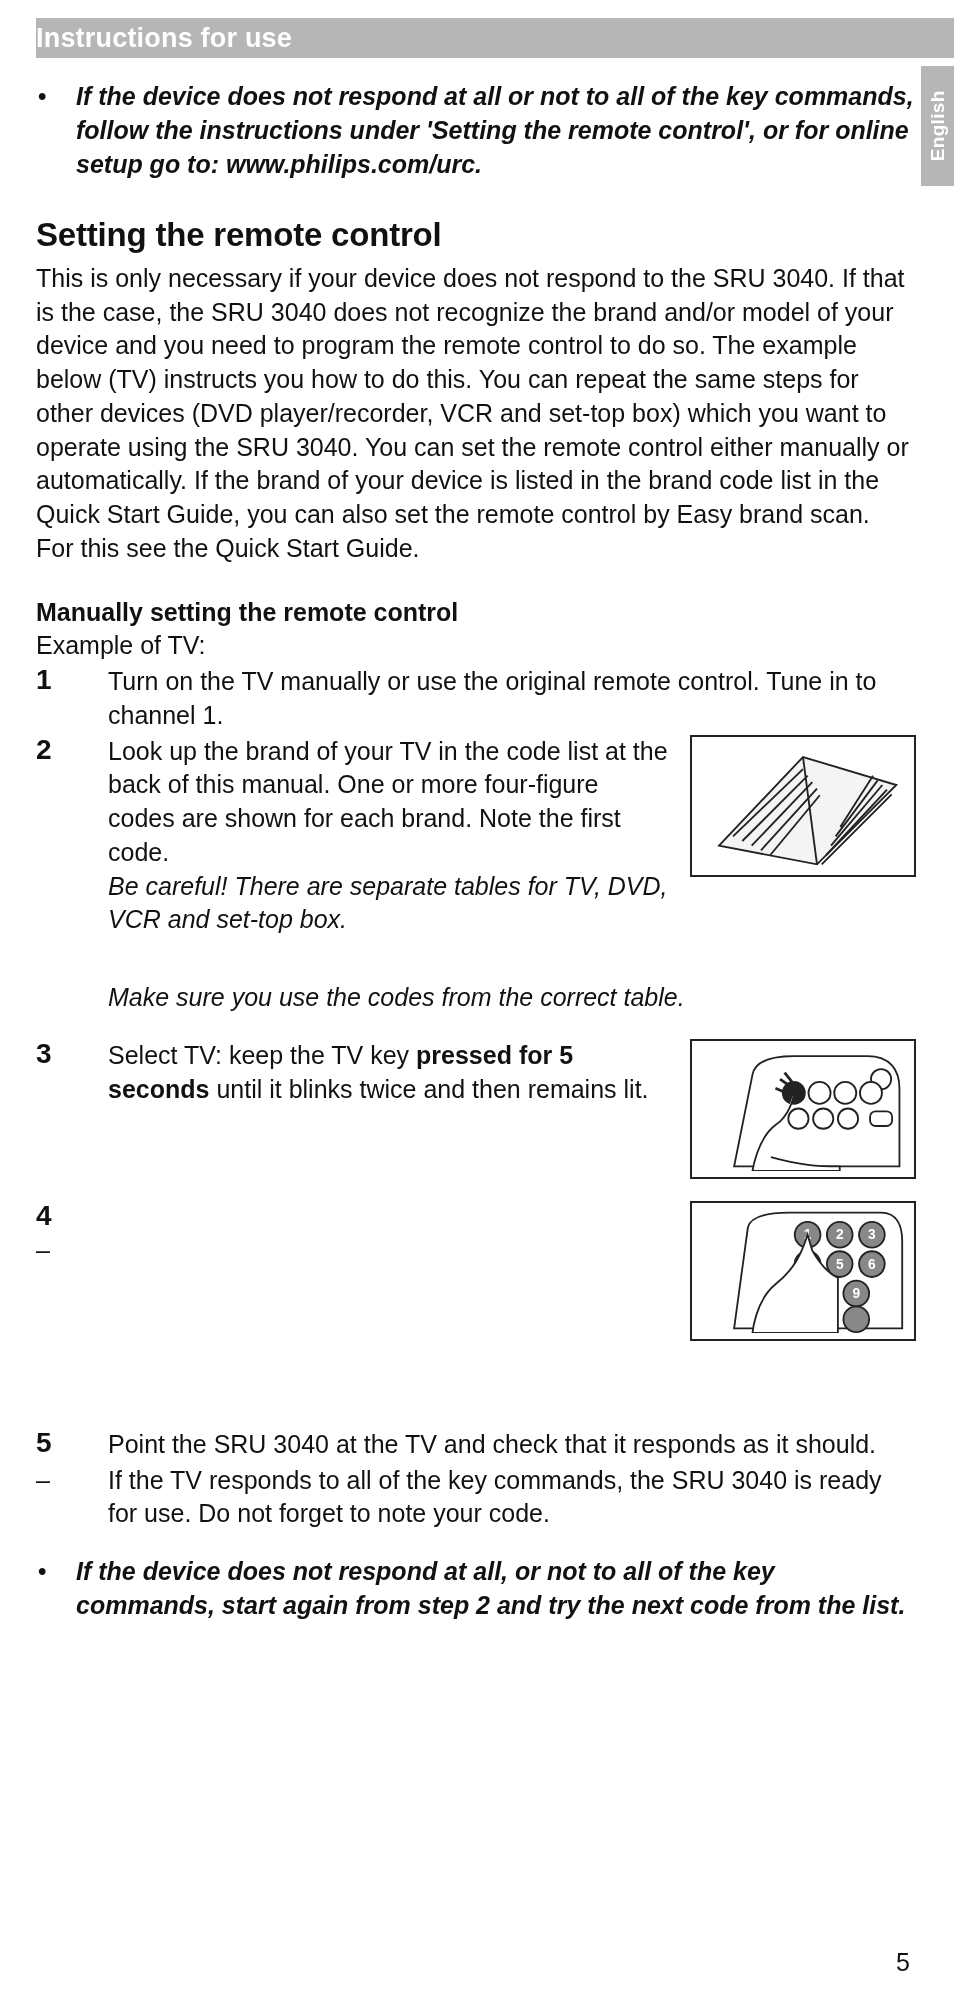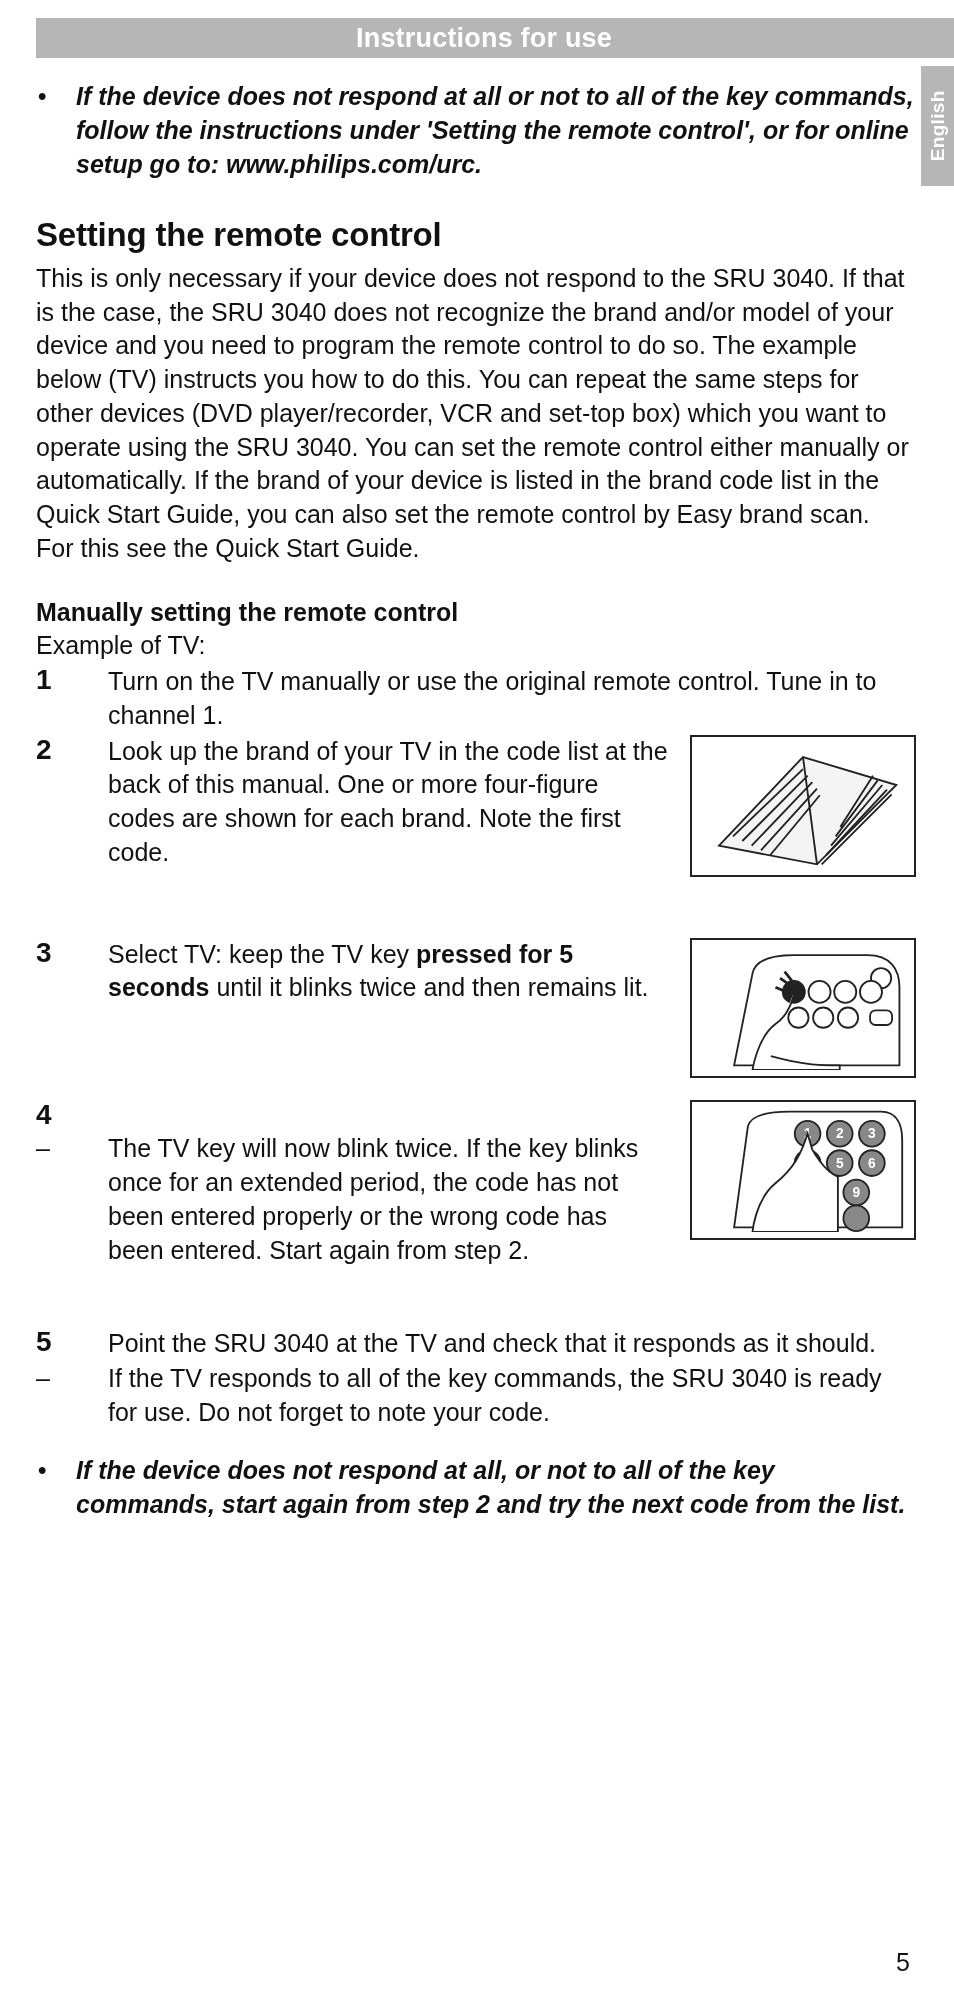--- a/index.html
+++ b/index.html
@@ -15,21 +15,21 @@
   }
   .header-bar {
     position: absolute;
     top: 18px;
     left: 36px;
     right: 0;
     height: 40px;
     background: #b6b6b6;
     display: flex;
     align-items: center;
-    justify-content: center;
+    justify-content: flex-start;
     padding-right: 22px;
   }
   .header-title {
     color: #ffffff;
     font-weight: bold;
     font-size: 27px;
     letter-spacing: 0.2px;
   }
   .lang-tab {
     position: absolute;
@@ -140,22 +140,24 @@
 
   <div class="step-row">
     <div class="step-num">1</div>
     <div class="step-body">Turn on the TV manually or use the original remote control. Tune in to channel 1.</div>
   </div>
 
   <div class="step-row" style="position:relative;">
     <div class="step-num">2</div>
     <div class="step-body">
       <div class="narrow-col">Look up the brand of your TV in the code list at the back of this manual. One or more four-figure codes are shown for each brand. Note the first code.</div>
+      <div class="em narrow-col">Be careful! There are separate tables for TV, DVD, VCR and set-top box.</div>
       <div class="spacer"></div>
       <div class="spacer"></div>
+      <div class="em">Make sure you use the codes from the correct table.</div>
     </div>
     <div class="img-box codebook" style="top:0; right:-2px;">
       <div class="img-inner">
         <svg viewBox="0 0 220 135">
           <g stroke="#222" stroke-width="2" fill="none">
             <path d="M20 110 L110 15 L210 45 L125 130 Z" fill="#f4f4f4"></path>
             <path d="M110 15 L125 130"></path>
             <path d="M35 100 L110 28 M45 105 L115 35 M55 110 L120 42 M65 115 L125 49 M75 120 L128 56"></path>
             <path d="M130 130 L205 55 M135 120 L200 50 M140 110 L195 45 M145 100 L190 40 M150 90 L185 35"></path>
           </g>
@@ -194,21 +196,20 @@
   </div>
 
   <div class="spacer-sm"></div>
 
   <div style="position:relative; min-height:205px;">
     <div class="step-row">
       <div class="step-num">4</div>
     </div>
     <div class="step-row">
       <div class="step-dash">–</div>
-      <div class="step-body narrow-col">The TV key will now blink twice. If the key blinks once for an extended period, the code has not been entered properly or the wrong code has been entered. Start again from step 2.</div>
     </div>
     <div class="img-box remote2" style="top:0; right:-2px;">
       <div class="img-inner">
         <svg viewBox="0 0 220 135">
           <g stroke="#222" stroke-width="2" fill="#fff">
             <path d="M35 130 L50 20 C53 8 70 4 95 4 L195 4 C212 4 218 18 218 35 L218 130 Z"></path>
             <g fill="#888" stroke="#222">
               <circle cx="115" cy="28" r="14"></circle>
                 <circle cx="150" cy="28" r="14"></circle>
                 <circle cx="185" cy="28" r="14"></circle>

